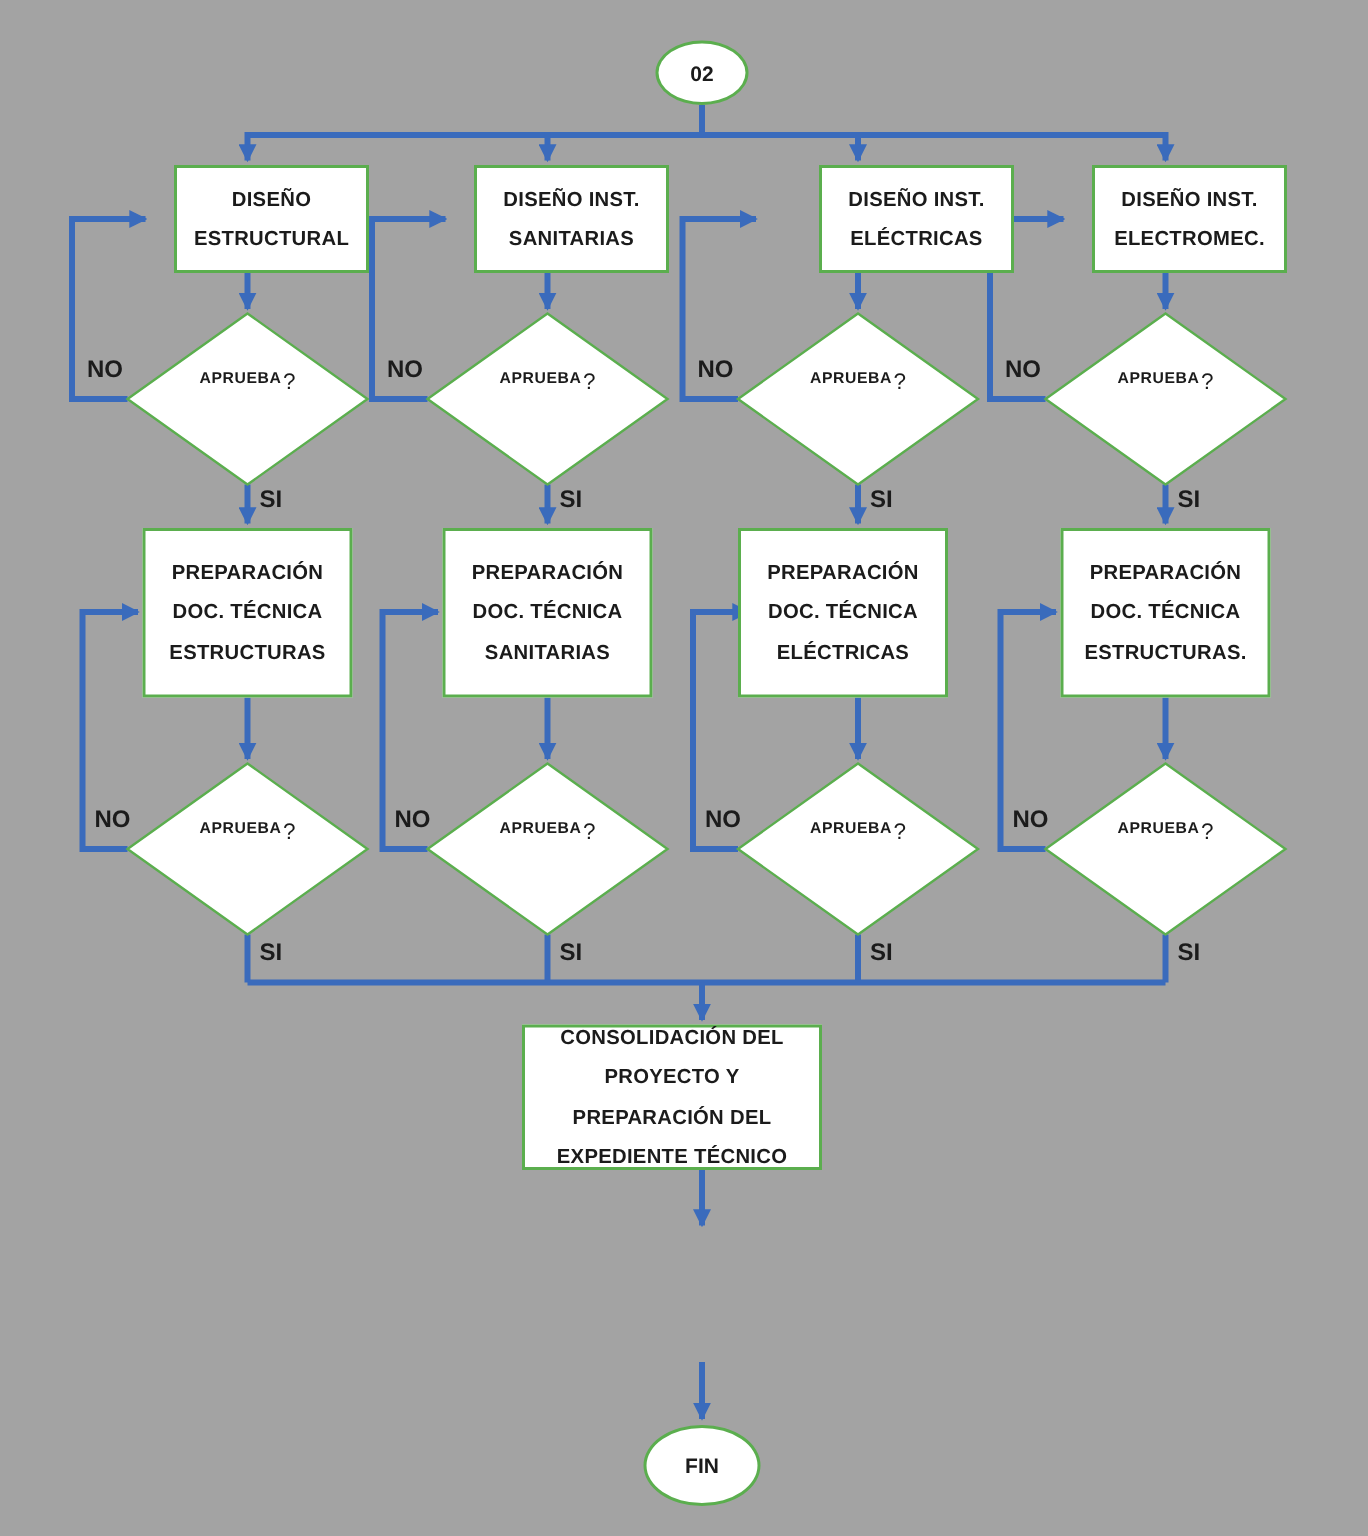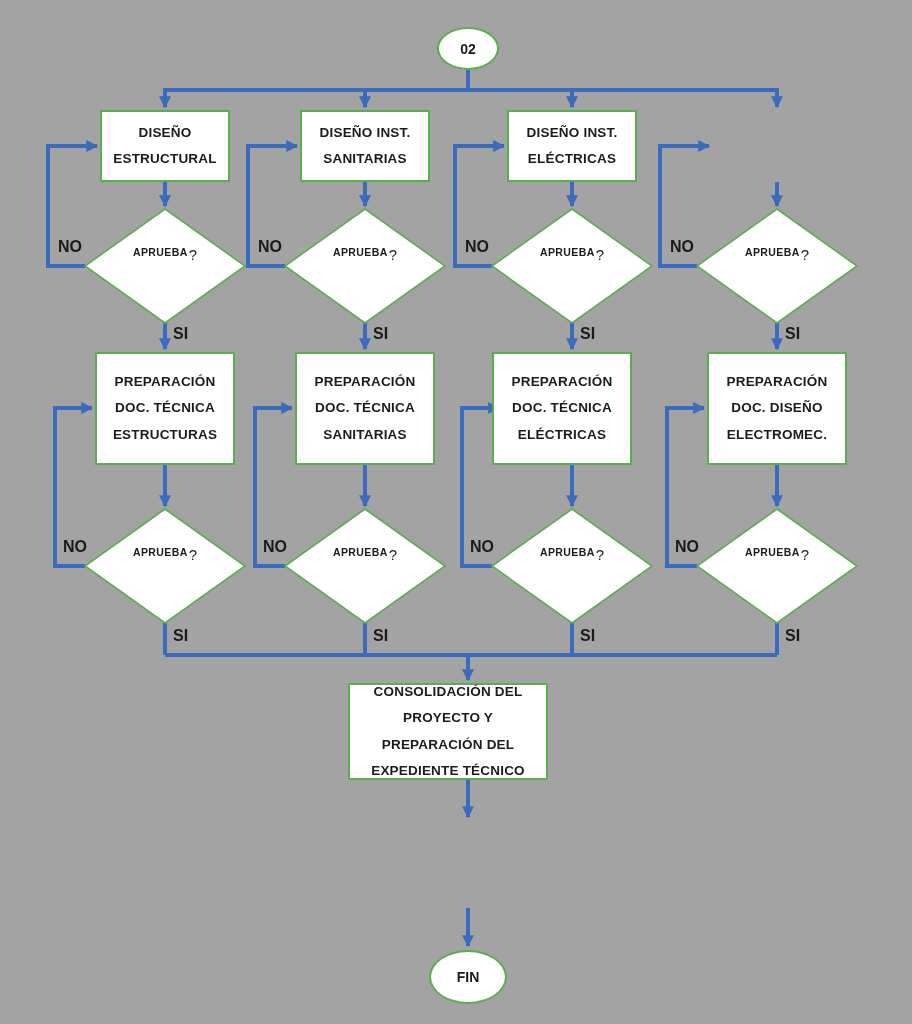--- a/index.html
+++ b/index.html
@@ -24,21 +24,21 @@
     position:absolute;
     background:#ffffff;
     border:2px solid var(--green);
     display:flex;align-items:center;justify-content:center;
     text-align:center;
     font-weight:600;
     color:var(--ink);
     box-sizing:border-box;
   }
   .box{font-size:13.5px;line-height:1.95;letter-spacing:.2px;}
-  .r1{top:110px;width:130px;height:72px;}
+  .r1{top:110px;width:130px;height:72px;margin-left:16px;}
   .r2{top:352px;width:140px;height:113px;padding:0 6px;}
   .big{font-size:13.5px;line-height:1.95;letter-spacing:.2px;}
   .oval{
     position:absolute;border:2px solid var(--green);border-radius:50%;
     background:#ffffff;display:flex;align-items:center;justify-content:center;
     font-size:14px;font-weight:600;box-sizing:border-box;
   }
   .dlabel{
     position:absolute;width:120px;height:40px;
     display:flex;justify-content:center;
@@ -123,35 +123,38 @@
   <div class="oval" style="left:437px;top:27px;width:62px;height:43px">
     <span>02</span>
   </div>
 
   <div class="node box r1" style="left:100px">
     <span>DISEÑO ESTRUCTURAL</span>
     </div>
   <div class="node box r1" style="left:300px">
     <span>DISEÑO INST. SANITARIAS</span>
     </div>
-  <div class="node box r1" style="left:507px">
+  <div class="node box r1" style="left:530px">
     <span>DISEÑO INST. ELÉCTRICAS</span>
+    </div>
+  <div class="node box r1" style="left:712px">
+    <span>DISEÑO INST. ELECTROMEC.</span>
     </div>
 
   <div class="node box r2" style="left:95px">
     <span>PREPARACIÓN DOC. TÉCNICA ESTRUCTURAS</span>
     </div>
   <div class="node box r2" style="left:295px">
     <span>PREPARACIÓN DOC. TÉCNICA SANITARIAS</span>
     </div>
   <div class="node box r2" style="left:492px">
     <span>PREPARACIÓN DOC. TÉCNICA ELÉCTRICAS</span>
     </div>
   <div class="node box r2" style="left:707px">
-    <span>PREPARACIÓN DOC. DISEÑO ELECTROMEC.</span>
+    <span>PREPARACIÓN DOC. TÉCNICA ESTRUCTURAS.</span>
     </div>
 
   <div class="dlabel" style="left:105px;top:246px">
     <span class="ap">APRUEBA</span>
       <span class="q">?</span>
     </div>
   <div class="dlabel" style="left:305px;top:246px">
     <span class="ap">APRUEBA</span>
       <span class="q">?</span>
     </div>

